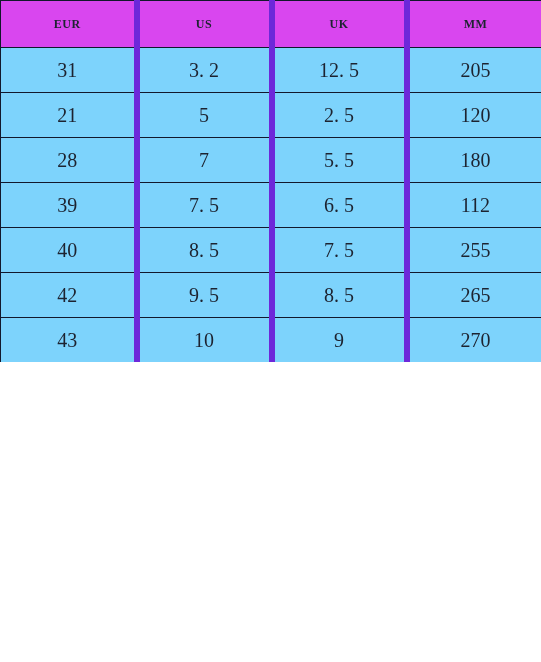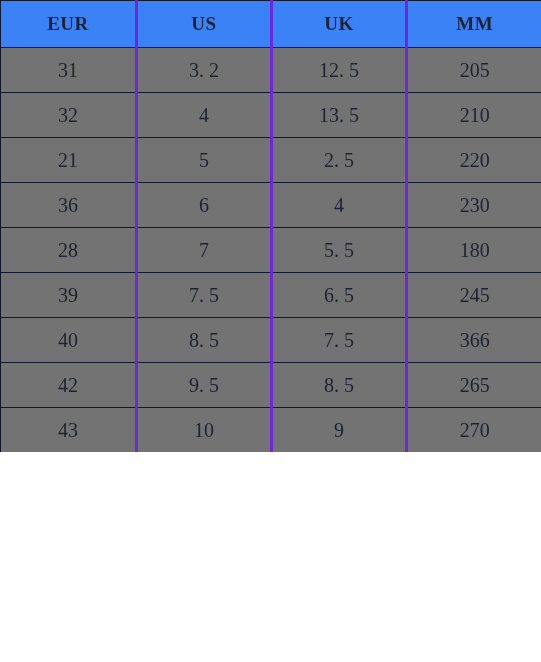--- a/index.html
+++ b/index.html
@@ -23,46 +23,46 @@
   }
 
   #size-table col.c-eur { width: 136px; }
   #size-table col.c-us  { width: 135px; }
   #size-table col.c-uk  { width: 135px; }
   #size-table col.c-mm  { width: 135px; }
 
   #size-table th,
   #size-table td {
     border-top: 1px solid #12182c;
-    border-left: 3px solid #6d28d9;
+    border-left: 6px solid #6d28d9;
     border-right: none;
     border-bottom: none;
     text-align: center;
     vertical-align: middle;
     padding: 0;
     color: #1d2330;
     white-space: nowrap;
   }
 
   
   #size-table th:first-child,
   #size-table td:first-child {
     border-left: 1px solid #12182c;
   }
 
   #size-table thead th {
-    background: #3b82f6;
+    background: #d946ef;
     height: 46px;
-    font-size: 19px;
+    font-size: 12px;
     font-weight: bold;
     letter-spacing: 0.5px;
   }
 
   #size-table tbody td {
-    background: #737373;
+    background: #7dd3fc;
     height: 44px;
     font-size: 20px;
     font-weight: normal;
   }
 
   
   #size-table tbody tr:last-child td {
     border-bottom: none;
   }
 </style>
@@ -85,54 +85,42 @@
     </tr>
   </thead>
   <tbody id="table-body">
       <tr>
         <td>31</td>
         <td>3. 2</td>
         <td>12. 5</td>
         <td>205</td>
       </tr>
       <tr>
-        <td>32</td>
-        <td>4</td>
-        <td>13. 5</td>
-        <td>210</td>
-      </tr>
-      <tr>
         <td>21</td>
         <td>5</td>
         <td>2. 5</td>
-        <td>220</td>
-      </tr>
-      <tr>
-        <td>36</td>
-        <td>6</td>
-        <td>4</td>
-        <td>230</td>
+        <td>120</td>
       </tr>
       <tr>
         <td>28</td>
         <td>7</td>
         <td>5. 5</td>
         <td>180</td>
       </tr>
       <tr>
         <td>39</td>
         <td>7. 5</td>
         <td>6. 5</td>
-        <td>245</td>
+        <td>112</td>
       </tr>
       <tr>
         <td>40</td>
         <td>8. 5</td>
         <td>7. 5</td>
-        <td>366</td>
+        <td>255</td>
       </tr>
       <tr>
         <td>42</td>
         <td>9. 5</td>
         <td>8. 5</td>
         <td>265</td>
       </tr>
       <tr>
         <td>43</td>
         <td>10</td>

